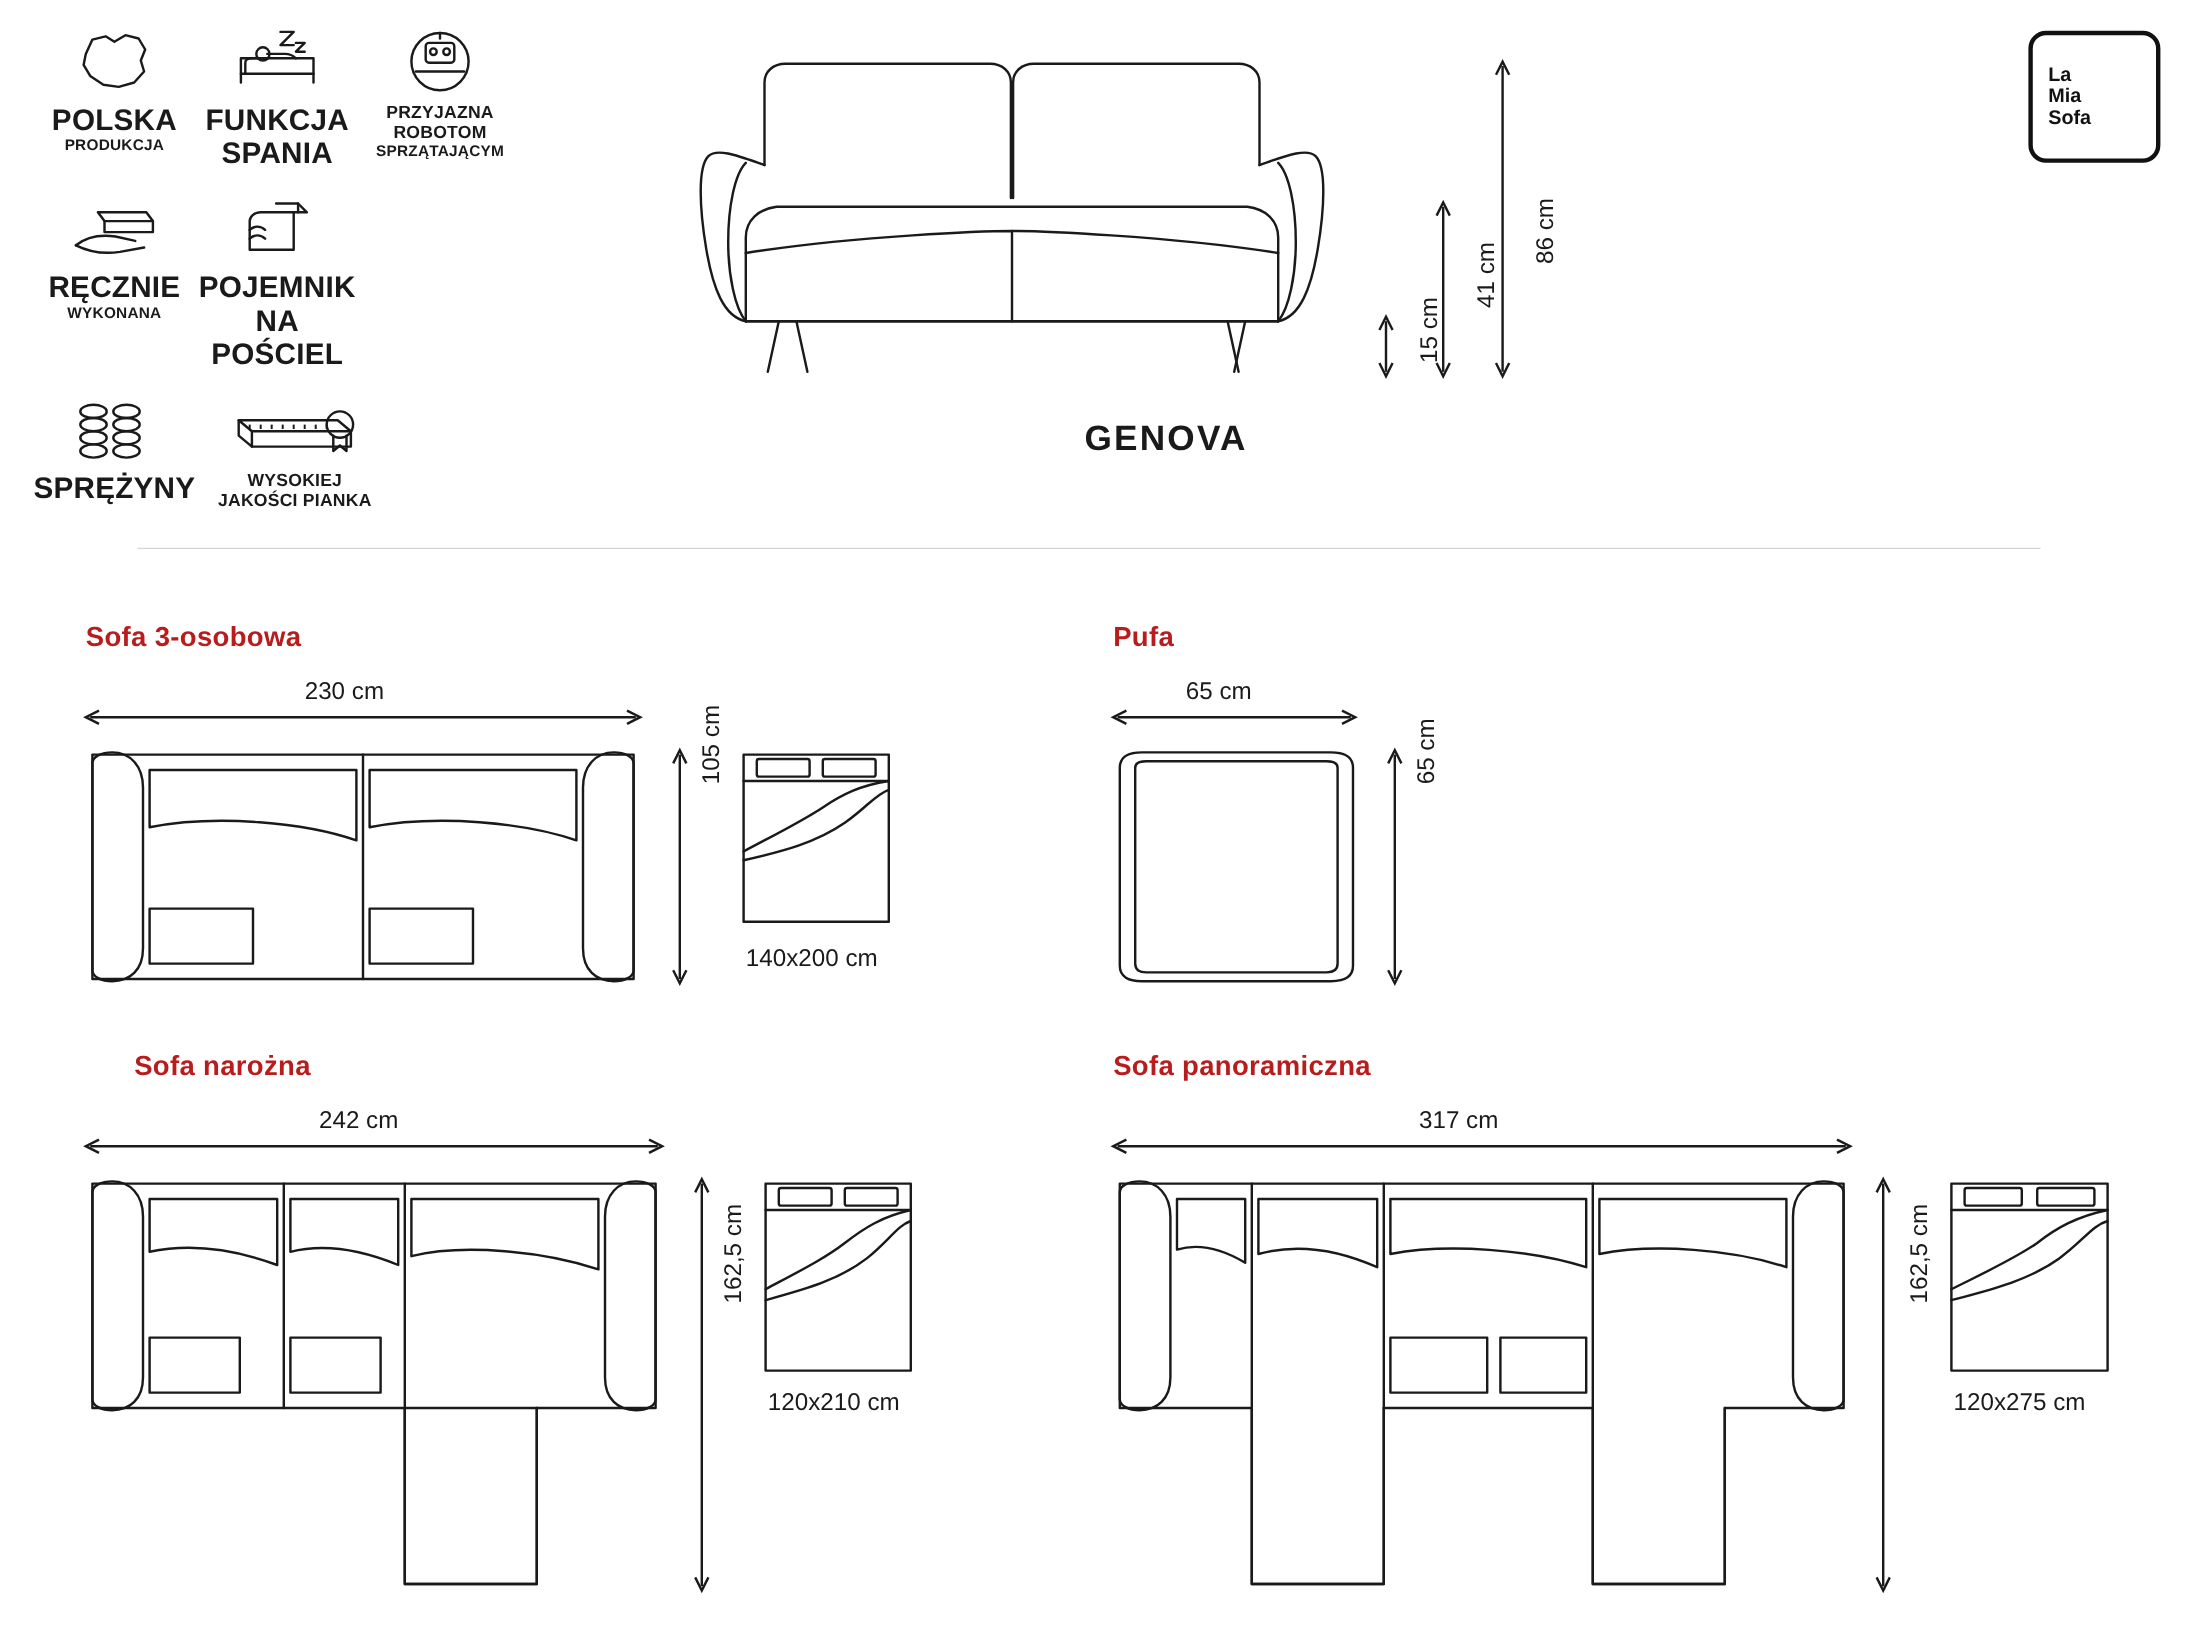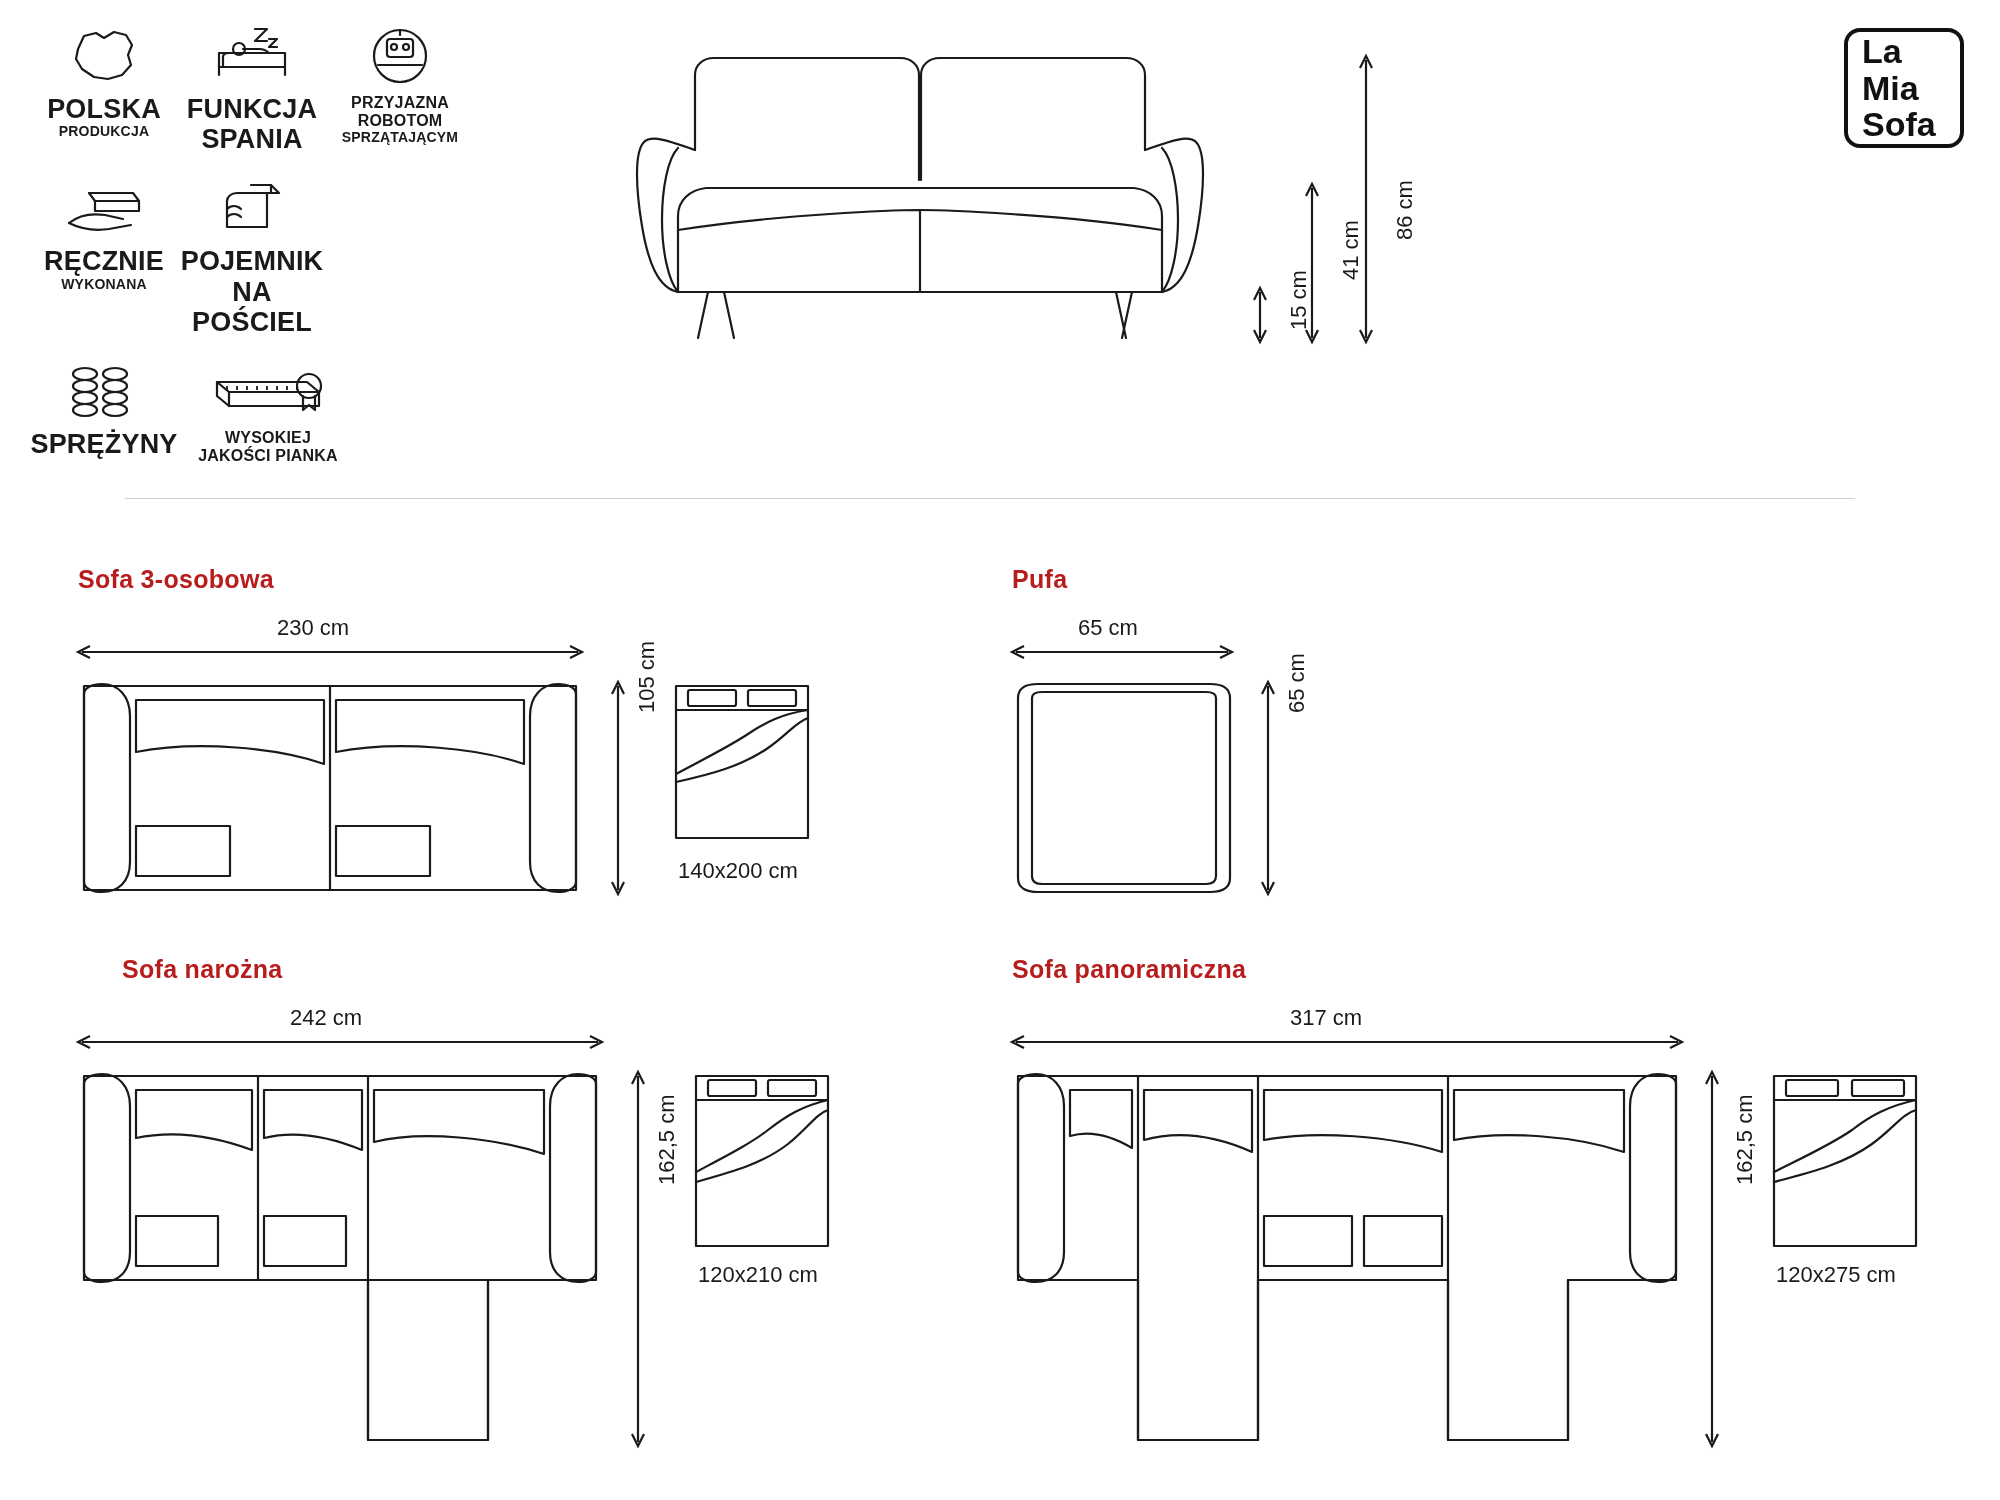--- a/index.html
+++ b/index.html
@@ -80,21 +80,21 @@
     border-radius: 16px;
     display: flex;
     flex-direction: column;
     align-items: flex-start;
     justify-content: center;
     padding-left: 14px;
     box-sizing: border-box;
   }
   .logo span {
     font-weight: bold;
-    font-size: 34px;
+    font-size: 18px;
     line-height: 1.08;
     color: #111;
   }
 
   
   .hero {
     position: absolute;
     left: 600px;
     top: 30px;
     width: 920px;
@@ -335,20 +335,21 @@
       <path class="arw" d="M660 262 L660 308"></path>
       <path class="arw" d="M654 270 L660 258 L666 270"></path>
       <path class="arw" d="M654 300 L660 312 L666 300"></path>
     </svg>
   </div>
 
   <span class="dim-label vert" style="left:1392px; top:240px;">86 cm</span>
   <span class="dim-label vert" style="left:1338px; top:280px;">41 cm</span>
   <span class="dim-label vert" style="left:1286px; top:330px;">15 cm</span>
 
+  <div class="hero-title">GENOVA</div>
 
   <div class="divider"></div>
 
   <div class="section-title" style="left:78px; top:565px;">Sofa 3-osobowa</div>
 
   <span class="dim-label" style="left:277px; top:615px;">230 cm</span>
 
   <div class="block" style="left:78px; top:640px;">
     <svg width="560" height="260" viewBox="0 0 560 260">
 

